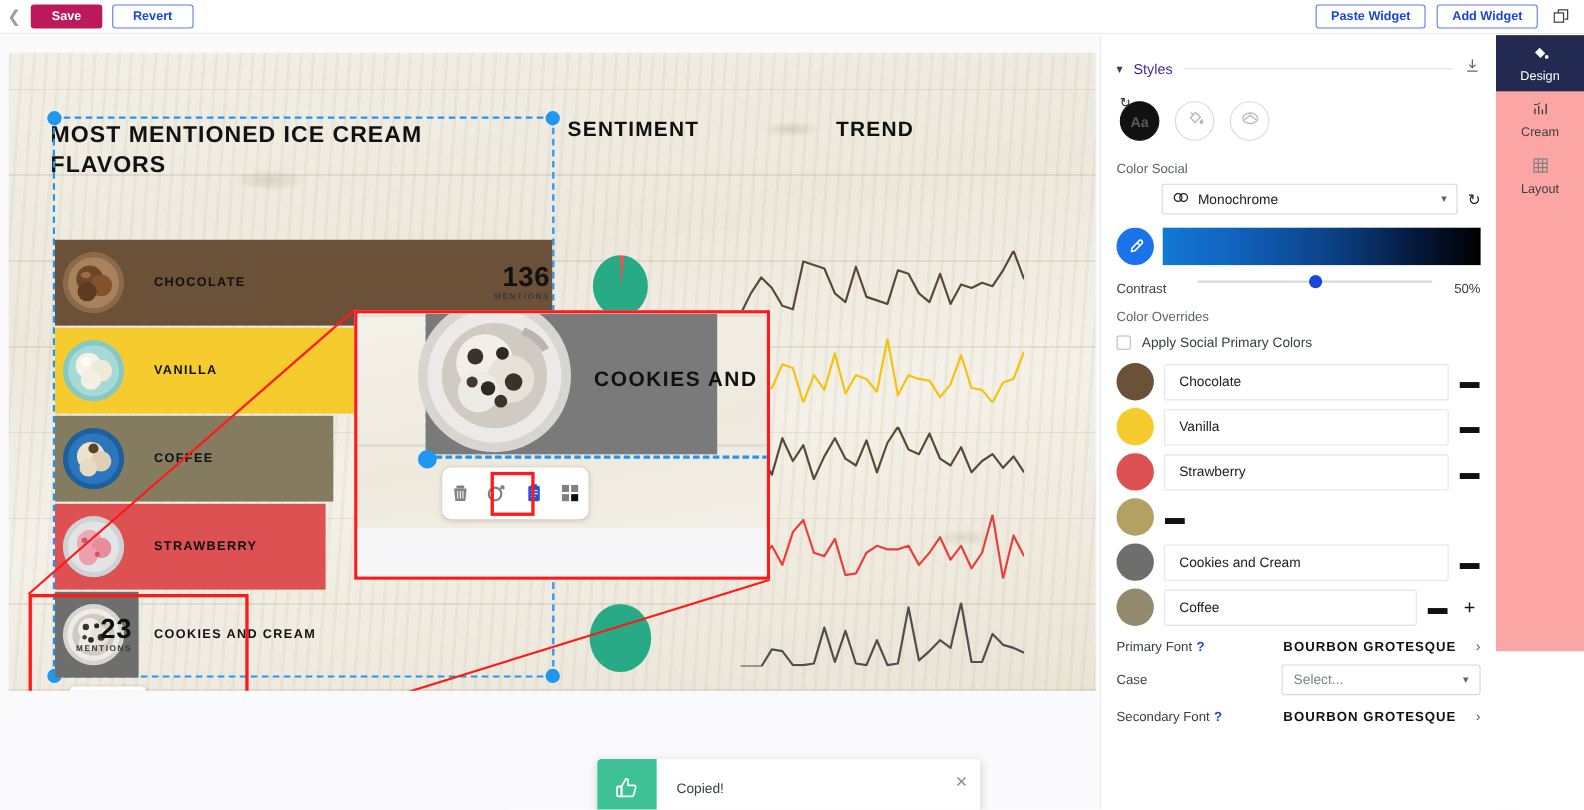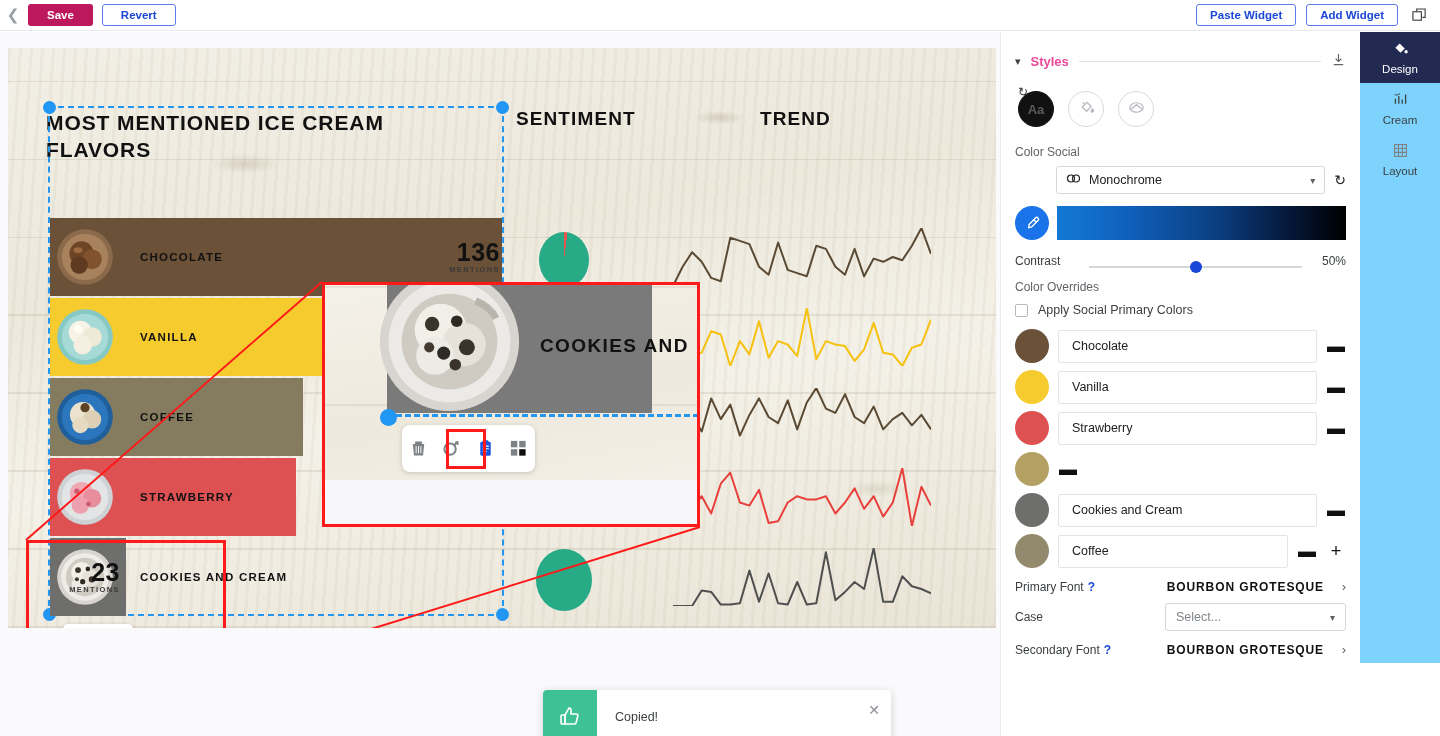--- a/index.html
+++ b/index.html
@@ -193,21 +193,21 @@
   .toast-msg { flex:1; display:flex; align-items:center; padding-left:18px; font-size:12.5px; color:#3c4043; }
   .toast-close { width: 34px; display:flex; align-items:flex-start; justify-content:center; padding-top:12px; color:#8a8f94; font-size:14px; cursor:pointer;}
 
   
   .panel {
     position: absolute; top: 32px; right: 80px; width: 360px; height: 704px;
     background: #fff; border-left: 1px solid #e8eaed; padding: 0 14px; overflow: hidden;
   }
   .panel-hdr { display:flex; align-items:center; gap:10px; padding: 20px 0 14px 0; }
   .chev { color:#3c4043; font-size: 11px; }
-  .panel-title { font-size: 13px; font-weight: bold; color:#ec4899; }
+  .panel-title { font-size: 13px; font-weight: normal; color:#4c1d95; }
   .hdr-rule { flex:1; height:1px; background:#dfe1e5; }
   .dl-icon { cursor:pointer; color:#5f6368; }
 
   .style-icons { display:flex; gap: 14px; margin: 6px 0 18px 3px; position:relative; }
   .style-circle {
     width: 36px; height: 36px; border-radius: 50%; border:1px solid #d8dadd;
     display:flex; align-items:center; justify-content:center; cursor:pointer; background:#fff;
   }
   .style-circle.sel { background:#111; border-color:#111; color:#5a5a5a; font-weight:bold; font-size:13px;}
   .reset-mini { position:absolute; left:0px; top:-6px; font-size:12px; color:#333; }
@@ -221,21 +221,21 @@
   .select-box .caret { margin-left:auto; color:#5f6368; font-size:10px; }
   .reset-icon { color:#202124; font-size:14px; cursor:pointer; }
 
   .grad-row { display:flex; align-items:center; gap:8px; margin-bottom: 14px; }
   .eyedrop {
     width: 34px; height: 34px; border-radius:50%; background:#1a73e8;
     display:flex; align-items:center; justify-content:center; cursor:pointer;
   }
   .grad-bar { flex:1; height: 34px; background: linear-gradient(90deg, #1279d4 0%, #1063bf 22%, #0b3f82 55%, #05183a 80%, #000000 100%); }
 
-  .contrast-row { display:flex; align-items:flex-end; gap:12px; margin-bottom: 12px; }
+  .contrast-row { display:flex; align-items:flex-start; gap:12px; margin-bottom: 12px; }
   .contrast-lbl { font-size:12px; color:#3c4043; width:62px; }
   .slider-track { flex:1; height:2px; background:#d5d7db; position:relative; cursor:pointer; }
   .slider-knob { position:absolute; left:50%; top:-5px; width:12px; height:12px; border-radius:50%; background:#1a47d6; transform:translateX(-50%); }
   .contrast-val { font-size:12px; color:#3c4043; width:32px; text-align:right; }
 
   .overrides-lbl { font-size:12px; color:#5f6368; margin-bottom: 9px; }
   .check-row { display:flex; align-items:center; gap:10px; margin-bottom: 12px; }
   .checkbox { width:13px; height:13px; border:1px solid #b5b8bc; border-radius:2px; background:#fff; cursor:pointer; }
   .check-lbl { font-size:12.5px; color:#3c4043; }
 
@@ -254,21 +254,21 @@
   .font-val { margin-left:auto; font-size:12px; font-weight:800; letter-spacing:0.9px; color:#111; }
   .arrow-r { width:22px; text-align:right; color:#5f6368; font-size:13px; cursor:pointer;}
   .case-row { display:flex; align-items:center; margin-top: 9px; }
   .case-select {
     margin-left: auto; width: 181px; height: 28px; border:1px solid #d5d7db; border-radius:3px;
     display:flex; align-items:center; padding:0 10px; font-size:12.5px; color:#80868b; cursor:pointer; background:#fff;
   }
   .case-select .caret { margin-left:auto; color:#5f6368; font-size:10px; }
 
   
-  .rail { position: absolute; top: 32px; right: 0; width: 80px; height: 631px; background:#7dd3fc;text-align:right; }
+  .rail { position: absolute; top: 32px; right: 0; width: 80px; height: 560px; background:#fca5a5;text-align:right; }
   .rail-item {
     height: 51px; display:flex; flex-direction:column; align-items:center; justify-content:center;
     gap:4px; cursor:pointer; font-size:11.5px; color:#3c4043;
   }
   .rail-item.active { background:#222a52; color:#fff; }
   .rail-item .rlbl { font-size:11.5px; }
 </style>
 </head>
 <body>
 

